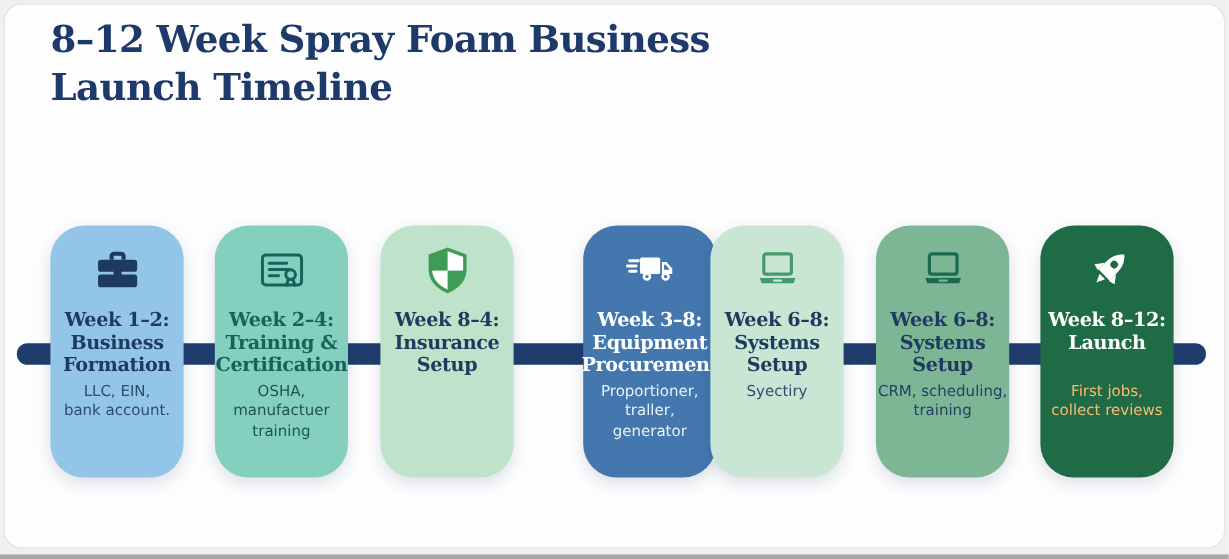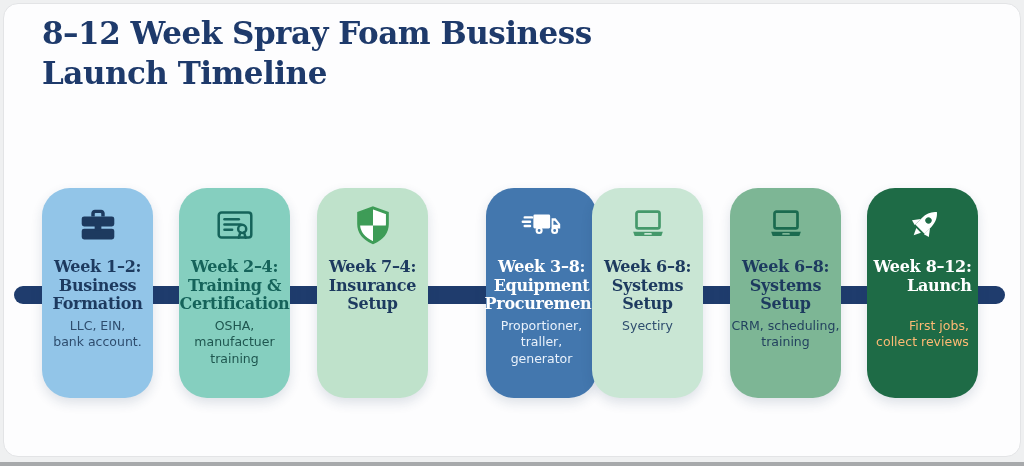--- a/index.html
+++ b/index.html
@@ -58,21 +58,21 @@
     letter-spacing:-0.3px;
   }
   .card-subtitle {
     margin-top:4px;
     font-size:12.5px;
     line-height:1.3;
     white-space:pre-line;
   }
   .c0 { left:42px; }  .c1 { left:179px; } .c2 { left:317px; }
   .c3 { left:438px;margin-left:48px; } .c4 { left:592px; } .c5 { left:730px; }
-  .c6 { left:867px;text-align:right; }
+  .c6 { left:867px; }
 </style>
 </head>
 <body>
 
 <div class="stage">
   <div class="panel"></div>
 
   <h1 class="page-title" style="color: rgb(30, 58, 107);">8–12 Week Spray Foam Business
 Launch Timeline</h1>
 
@@ -121,21 +121,21 @@
           </clipPath>
         </defs>
         <path d="M24 5l15 5.5V22c0 9.5-6 15.5-15 19.5C15 37.5 9 31.5 9 22V10.5z" fill="#ffffff"></path>
         <g clip-path="url(#shieldClip)" fill="currentColor">
           <rect x="9" y="5" width="15" height="18.5"></rect>
           <rect x="24" y="23.5" width="15" height="19"></rect>
         </g>
         <path d="M24 5l15 5.5V22c0 9.5-6 15.5-15 19.5C15 37.5 9 31.5 9 22V10.5z" fill="none" stroke="currentColor" stroke-width="3"></path>
       </svg>
     </div>
-    <div class="card-title" style="color: rgb(29, 58, 95);">Week 7–4:
+    <div class="card-title" style="color: rgb(29, 58, 95);">Week 8–4:
 Insurance
 Setup</div>
   </div>
 
   <div class="card c3" style="background: rgb(67, 119, 174); --card-bg: #4377ae;">
     <div class="icon" style="color: rgb(255, 255, 255);">
       <svg width="52" height="46" viewBox="0 0 48 48">
         <path d="M6 15h7.5M4 19.5h7.5M6 24h5.5" stroke="currentColor" stroke-width="2.6" stroke-linecap="round" fill="none"></path>
         <rect x="15" y="12" width="17.5" height="14.5" rx="1.5" fill="currentColor"></rect>
         <path fill="currentColor" fill-rule="evenodd" d="M34 16h4.2l4.8 5.8V26.5H34V16zm1.9 2.4v4.3h5l-3.6-4.3z"></path>

